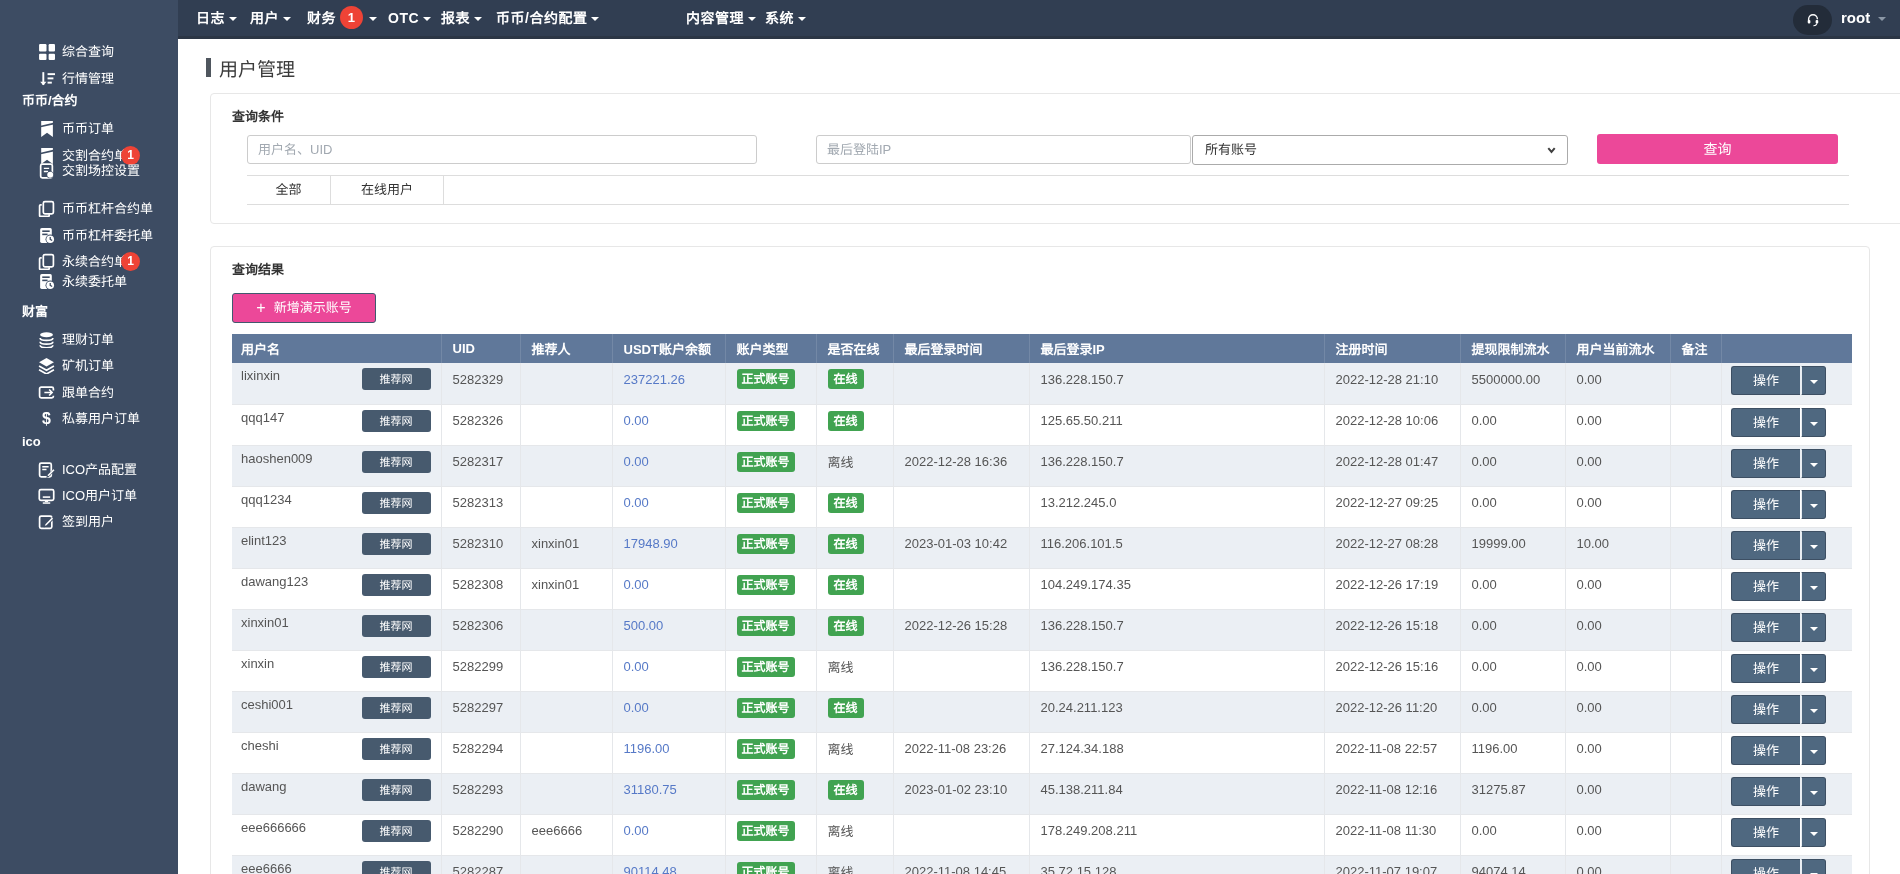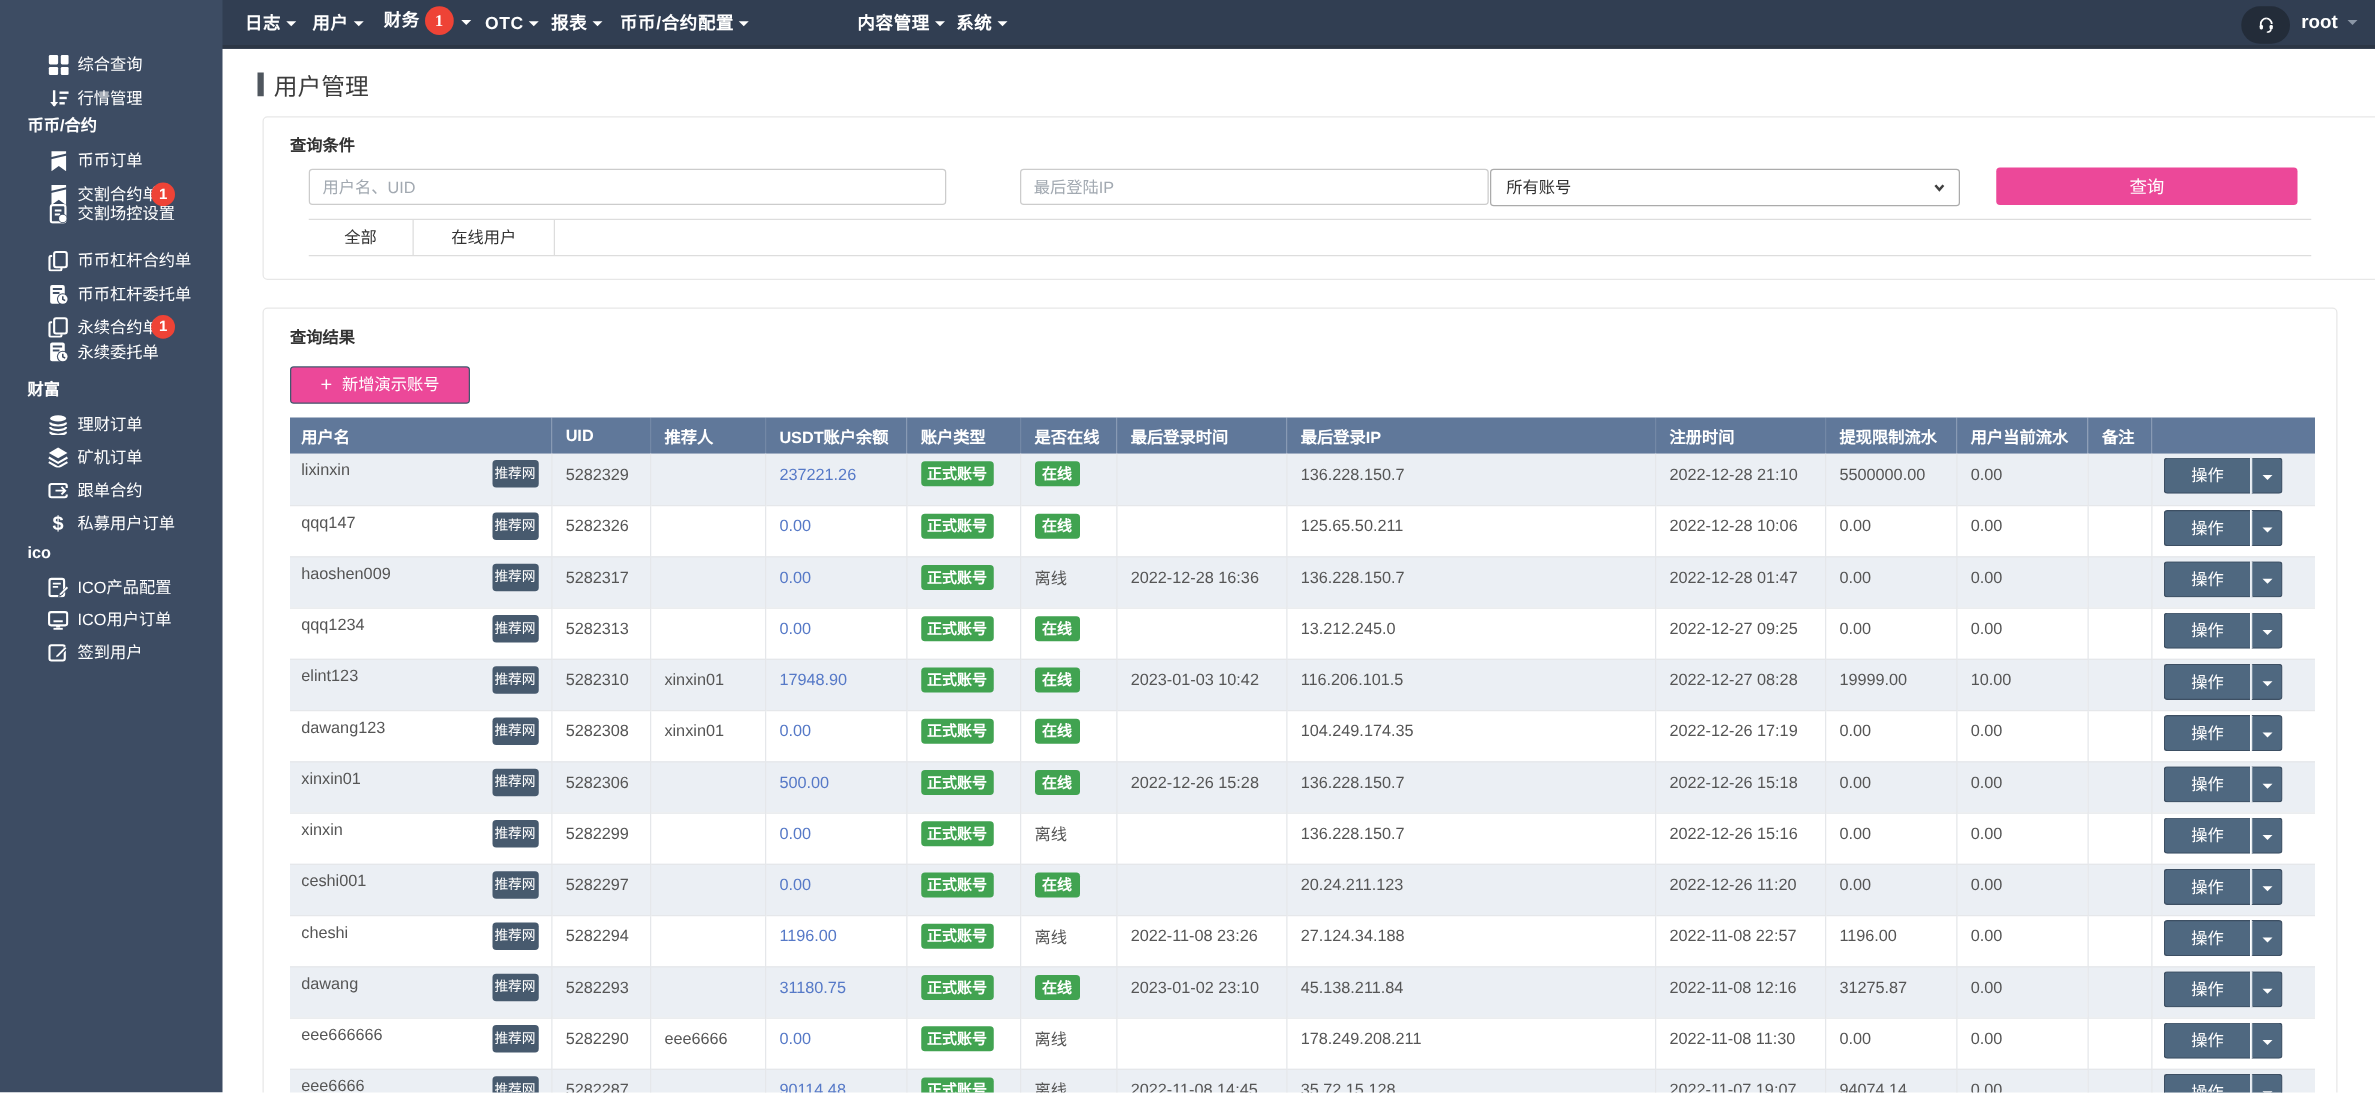--- a/index.html
+++ b/index.html
@@ -35,34 +35,34 @@
 .tabs-line{position:absolute;left:36px;width:1602px;border-top:1px solid #ddd;}
 .tabcell{position:absolute;top:82px;height:28px;line-height:28px;text-align:center;font-size:13px;color:#333;border-right:1px solid #ddd;}
 
 table.tb{position:absolute;left:21px;top:87px;width:1620px;border-collapse:collapse;table-layout:fixed;}
 table.tb th{background:#60789a;color:#fff;font-weight:bold;font-size:13px;text-align:left;height:29px;padding:0 0 0 11px;border-right:1px solid rgba(255,255,255,0.12);}
 table.tb th:first-child,table.tb td:first-child{padding-left:9px;}
 table.tb td{height:41px;font-size:13px;color:#555;padding:0 0 8px 11px;border:1px solid #e5e7ea;border-top:none;vertical-align:middle;}
 table.tb td:first-child{border-left:none;}
 table.tb td:last-child{border-right:none;}
 table.tb tr.odd td{background:#ebeff4;}
-.bdg-ref{float:right;margin-right:10px;background:#475a6e;border-radius:3px;color:#fff;font-size:11px;padding:5px 2px;line-height:12px;}
+.bdg-ref{float:right;margin-right:10px;background:#475a6e;border-radius:3px;color:#fff;font-size:11px;padding:5px 18px;line-height:12px;}
 .bdg-green{display:inline-block;background:#41a351;border-radius:3px;color:#fff;font-size:12px;font-weight:bold;padding:3px 5px;line-height:14px;}
 .bdg-online{display:inline-block;background:#41a351;border-radius:3px;color:#fff;font-size:12px;font-weight:bold;padding:3px 6px;line-height:14px;}
 a.val{color:#5679c7;text-decoration:none;}
 .opwrap{position:relative;width:95px;height:29px;float:right;margin-right:26px;margin-top:3px;}
 .opbtn{position:absolute;left:0;top:0;width:69px;height:29px;background:#4f6880;border:1px solid #3d4f63;border-right:none;border-radius:3px 0 0 3px;color:#fff;text-align:center;line-height:27px;}
 .opcaret{position:absolute;left:70px;top:0;width:25px;height:29px;background:#4f6880;border:1px solid #3d4f63;border-left:1px solid #e8edf2;border-radius:0 3px 3px 0;}
 .opcaret .caret{position:absolute;left:8px;top:13px;margin:0;}
 </style></head>
 <body>
 <div class="navbar" id="navbar">
     <div class="nav-item" style="left:196px;">日志<span class="caret"></span></div>
     <div class="nav-item" style="left:250px;">用户<span class="caret"></span></div>
-    <div class="nav-item" style="left:307px;font-family:Liberation Serif, serif;">财务<span class="nav-badge">1</span><span class="caret"></span></div>
+    <div class="nav-item" style="left:307px;">财务<span class="nav-badge">1</span><span class="caret"></span></div>
     <div class="nav-item" style="left:388px;">OTC<span class="caret"></span></div>
     <div class="nav-item" style="left:441px;">报表<span class="caret"></span></div>
     <div class="nav-item" style="left:496px;">币币/合约配置<span class="caret"></span></div>
     <div class="nav-item" style="left:606px;margin-top:48px;">财富配置<span class="caret"></span></div>
     <div class="nav-item" style="left:686px;">内容管理<span class="caret"></span></div>
     <div class="nav-item" style="left:765px;">系统<span class="caret"></span></div>
     <div class="headset">
       <svg viewBox="0 0 16 16" style="position:absolute;left:13px;top:8px;width:14px;height:14px;">
         <path d="M8 2a5 5 0 0 0-5 5v3" fill="none" stroke="#fff" stroke-width="1.6"></path>
         <path d="M13 7a5 5 0 0 0-5-5" fill="none" stroke="#fff" stroke-width="1.6"></path>

